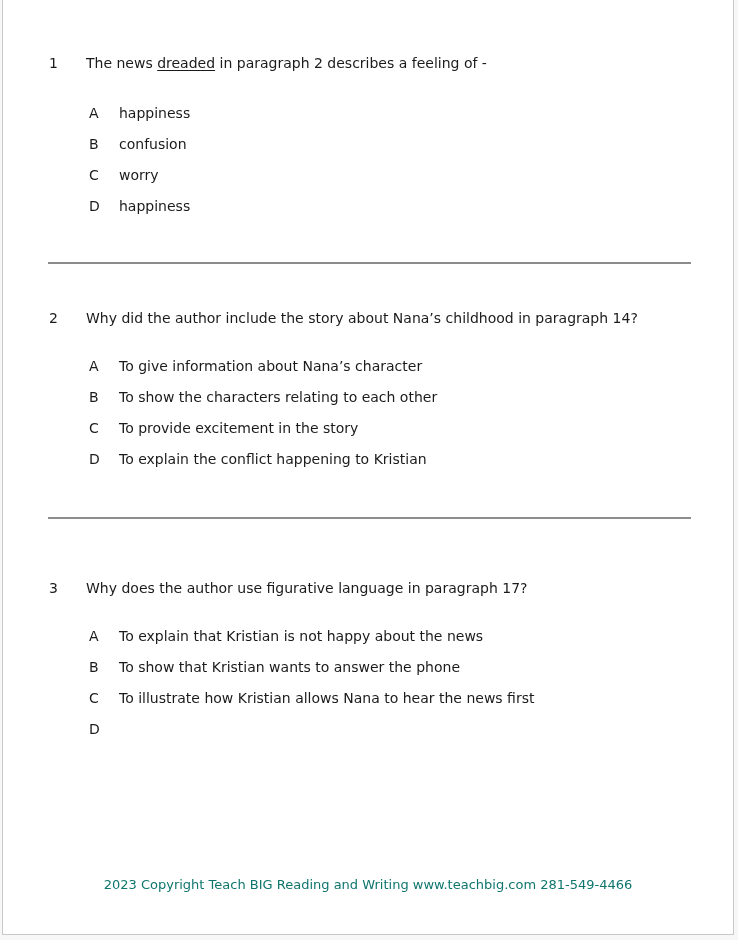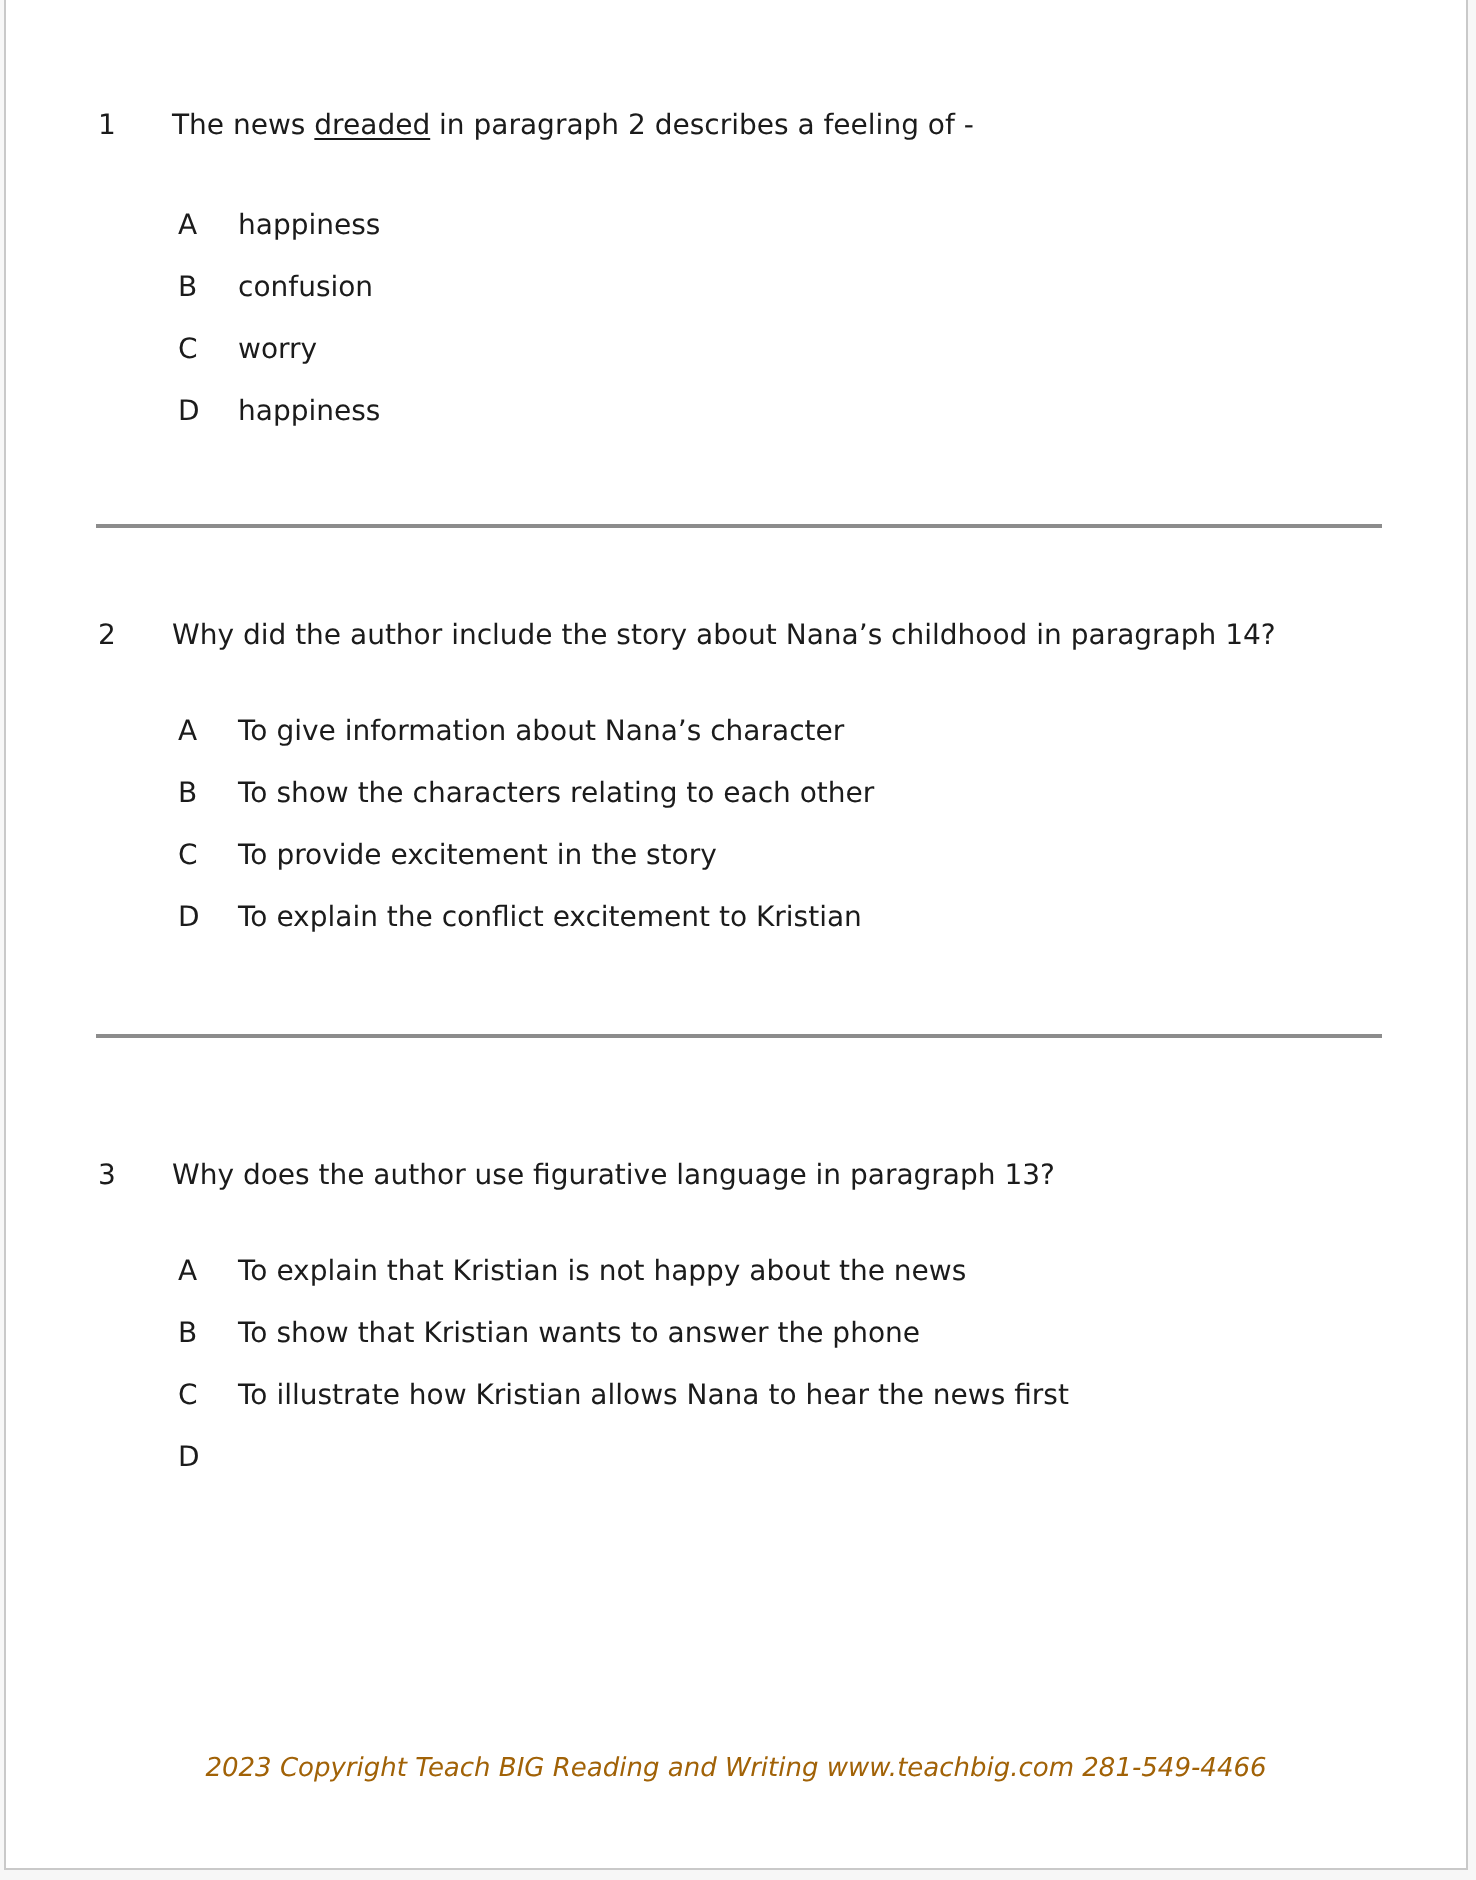--- a/index.html
+++ b/index.html
@@ -50,22 +50,21 @@
     height: 2px;
     background: #8c8c8c;
   }
   .footer {
     position: absolute;
     left: 0;
     width: 730px;
     text-align: center;
     font-size: 13px;
     line-height: 16px;
-    color: #a16207;
-    font-style: italic;
+    color: #0f766e;
   }
 </style>
 </head>
 <body>
 
 <div class="page">
 
   <div class="row" style="top:55px">
     <span class="qnum">1</span>
     <span class="qtext"><span>The news </span><span class="u">dreaded</span><span> in paragraph 2 describes a feeling of -</span></span>
@@ -100,28 +99,28 @@
   <div class="row" style="top:389px">
     <span class="olet">B</span>
     <span class="otext">To show the characters relating to each other</span>
   </div>
   <div class="row" style="top:420px">
     <span class="olet">C</span>
     <span class="otext">To provide excitement in the story</span>
   </div>
   <div class="row" style="top:451px">
     <span class="olet">D</span>
-    <span class="otext">To explain the conflict excitement to Kristian</span>
+    <span class="otext">To explain the conflict happening to Kristian</span>
   </div>
 
   <div class="divider" style="top:517px"></div>
 
   <div class="row" style="top:580px">
     <span class="qnum">3</span>
-    <span class="qtext">Why does the author use figurative language in paragraph 13?</span>
+    <span class="qtext">Why does the author use figurative language in paragraph 17?</span>
   </div>
   <div class="row" style="top:628px">
     <span class="olet">A</span>
     <span class="otext">To explain that Kristian is not happy about the news</span>
   </div>
   <div class="row" style="top:659px">
     <span class="olet">B</span>
     <span class="otext">To show that Kristian wants to answer the phone</span>
   </div>
   <div class="row" style="top:690px">

